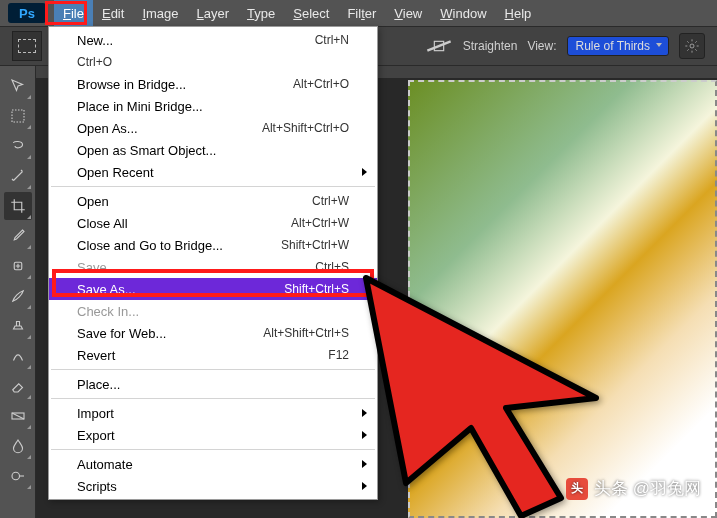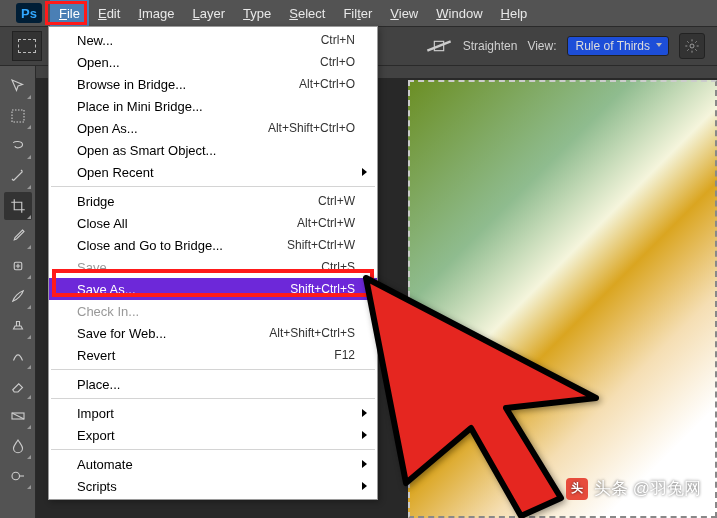--- a/index.html
+++ b/index.html
@@ -1,19 +1,19 @@
 <!DOCTYPE html>
 <html><head>
 <meta charset="utf-8">
 <style>
   * { margin: 0; padding: 0; box-sizing: border-box; font-family: "Segoe UI", Tahoma, sans-serif; }
   body { width: 717px; height: 518px; background: #535353; overflow: hidden; position: relative; }
   
   .menubar { height: 26px; background: #535353; display: flex; align-items: center; padding: 0 8px; color: #e8e8e8; font-size: 13px; }
-  .ps-logo { width: 26px; height: 20px; background: #001e36; color: #31a8ff; font-weight: bold; font-size: 13px; display: flex; align-items: center; justify-content: center; border-radius: 3px; margin-right: 8px; margin-left: 8px; }
+  .ps-logo { width: 38px; height: 20px; background: #001e36; color: #31a8ff; font-weight: bold; font-size: 13px; display: flex; align-items: center; justify-content: center; border-radius: 3px; margin-right: 8px; }
   .menu-item { padding: 17px 9px; cursor: default; }
   .menu-item.active { background: #4a7fb5; color: #fff; }
   .menu-item .ul { text-decoration: underline; }
   .file-red-box { position: absolute; top: 1px; left: 45px; width: 42px; height: 24px; border: 3px solid #ff1a1a; pointer-events: none; z-index: 50; }
   
   .options-bar { height: 40px; background: #424242; border-top: 1px solid #2a2a2a; border-bottom: 1px solid #2a2a2a; display: flex; align-items: center; padding: 0 12px; color: #d0d0d0; font-size: 12px; gap: 10px; }
   .crop-swatch { width: 30px; height: 30px; background: #333; border: 1px solid #222; display:flex; align-items:center; justify-content:center; }
   .crop-inner { width: 18px; height: 14px; border: 1px dashed #bbb; }
   .straighten-icon { width: 28px; height: 18px; display:flex; align-items:center; justify-content:center; }
   .dropdown-field { background: #1d4ed8; border: 1px solid #222; padding: 2px 18px 2px 8px; border-radius: 3px; position: relative; font-size: 12px; color: #ddd; }
@@ -28,21 +28,21 @@
   .tool svg { width: 18px; height: 18px; stroke: #ccc; fill: none; stroke-width: 1.5; }
   .tool-sub { position:absolute; right:1px; bottom:1px; width:0; height:0; border-right:4px solid #999; border-top:4px solid transparent; }
   .tool-wrap { position:relative; width:28px; height:28px; }
   .doc-tab-bar { height: 12px; background: #424242; }
   
   .canvas-area { flex: 1; background: #282828; position: relative; overflow: hidden; }
   .canvas { position: absolute; left: 372px; top: 14px; right: 0; bottom: 0; background: linear-gradient(135deg, #6b8e23 0%, #8fbc8f 30%, #f5f5dc 45%, #daa520 55%, #f5deb3 70%, #fff 85%); }
   .ants { position:absolute; inset:0; border: 2px dashed #888; border-top: 2px dashed #ccc; border-left: 2px dashed #ccc; }
   
   .file-menu { position: absolute; top: 26px; left: 48px; width: 330px; background: #fff; border: 1px solid #9a9a9a; box-shadow: 2px 2px 6px rgba(0,0,0,0.3); z-index: 40; font-size: 13px; color: #000; padding: 2px 0; }
-  .mi { display: flex; align-items: center; height: 22px; padding: 0 22px 0 28px; position: relative; }
+  .mi { display: flex; align-items: center; height: 22px; padding: 0 28px 0 28px; position: relative; }
   .mi .lbl { flex: 1; }
   .mi .sc { color: #333; font-size: 12px; }
   .mi.hl { background: #6d28d9; color: #fff; }
   .mi.hl .sc { color: #fff; }
   .mi.dis { color: #999; }
   .mi.sub::after { content: ""; position: absolute; right: 10px; top: 7px; width: 0; height: 0; border-top: 4px solid transparent; border-bottom: 4px solid transparent; border-left: 5px solid #000; }
   .sep { height: 1px; background: #d4d4d4; margin: 3px 2px; }
   
   .saveas-red-box { position: absolute; top: 269px; left: 52px; width: 322px; height: 28px; border: 4px solid #ff1a1a; pointer-events: none; z-index: 60; }
   
@@ -217,21 +217,20 @@
     </div>
   </div>
 </div>
 
 <div class="file-menu">
   <div class="mi">
       <span class="lbl">New...</span>
       <span class="sc">Ctrl+N</span>
     </div>
   <div class="mi">
-      <span class="lbl">Open...</span>
       <span class="sc">Ctrl+O</span>
     </div>
   <div class="mi">
       <span class="lbl">Browse in Bridge...</span>
       <span class="sc">Alt+Ctrl+O</span>
     </div>
   <div class="mi">
       <span class="lbl">Place in Mini Bridge...</span>
     </div>
   <div class="mi">
@@ -239,21 +238,21 @@
       <span class="sc">Alt+Shift+Ctrl+O</span>
     </div>
   <div class="mi">
       <span class="lbl">Open as Smart Object...</span>
     </div>
   <div class="mi sub">
       <span class="lbl">Open Recent</span>
     </div>
   <div class="sep"></div>
   <div class="mi">
-      <span class="lbl">Bridge</span>
+      <span class="lbl">Open</span>
       <span class="sc">Ctrl+W</span>
     </div>
   <div class="mi">
       <span class="lbl">Close All</span>
       <span class="sc">Alt+Ctrl+W</span>
     </div>
   <div class="mi">
       <span class="lbl">Close and Go to Bridge...</span>
       <span class="sc">Shift+Ctrl+W</span>
     </div>

